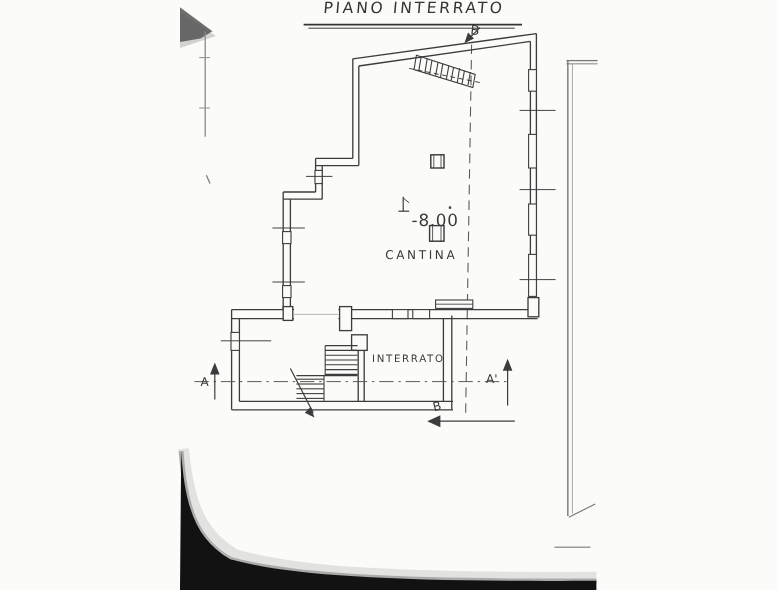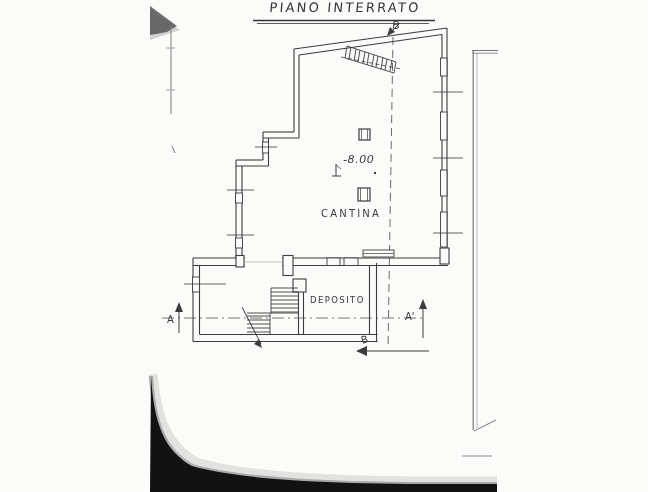--- a/index.html
+++ b/index.html
@@ -12,21 +12,21 @@
   .lbl{
     position:absolute;color:#3a3a3a;white-space:nowrap;
     font-family:"DejaVu Sans", sans-serif;
   }
   .title{
     left:250px;top:0px;width:190px;text-align:center;
     font-size:13px;letter-spacing:2.2px;font-weight:500;
     transform:skewX(-5deg);color:#343434;
   }
   .b-top{left:392px;top:19px;font-size:11px;transform:rotate(6deg);}
-  .level{left:343px;top:153px;font-size:11px;letter-spacing:.6px;font-style:italic;}
+  .level{left:343px;top:176px;font-size:14px;letter-spacing:.6px;}
   .cantina{left:321px;top:208px;font-size:10px;letter-spacing:2.2px;}
   .deposito{left:310px;top:295px;font-size:8.5px;letter-spacing:1.4px;}
   .a-left{left:167px;top:314px;font-size:10px;}
   .a-right{left:405px;top:311px;font-size:10px;}
   .b-bottom{left:361px;top:334px;font-size:10px;transform:rotate(-14deg);}
 </style>
 </head>
 <body>
 
 <div class="page">
@@ -209,17 +209,17 @@
       <path d="M153,374 C157,420 168,446 196,462 C246,477 332,482 497,481" stroke="#999999" stroke-width="9" opacity="0.25" fill="none"></path>
       <path d="M151,376 C154,424 164,450 192,466 C242,480 330,485 497,484" stroke="#666666" stroke-width="4" opacity="0.45" fill="none"></path>
       <path d="M151,376 C154,424 164,450 192,466 C242,480 330,485 497,484 L497,492 L150,492 Z" fill="#121212"></path>
     </g>
   </svg>
 
   <div class="lbl title">PIANO INTERRATO</div>
   <div class="lbl b-top">B</div>
   <div class="lbl level">-8.00</div>
   <div class="lbl cantina">CANTINA</div>
-  <div class="lbl deposito">DEPOSITO</div>
+  <div class="lbl deposito">INTERRATO</div>
   <div class="lbl a-left">A</div>
   <div class="lbl a-right">A'</div>
   <div class="lbl b-bottom">B</div>
 </div>
 
 </body></html>

